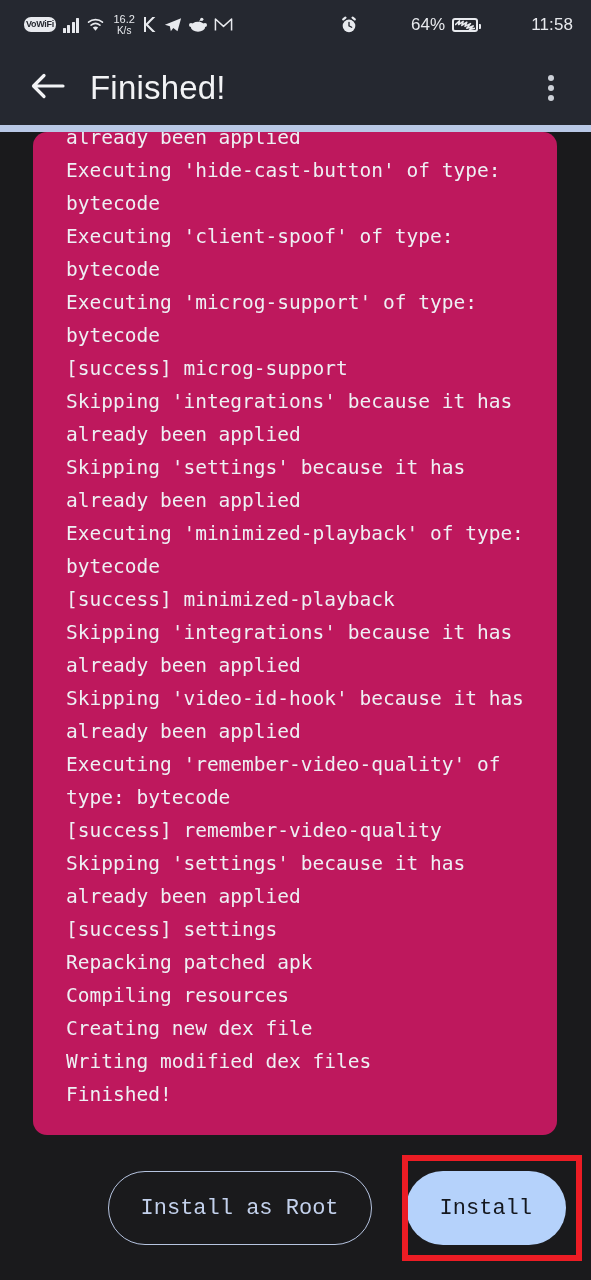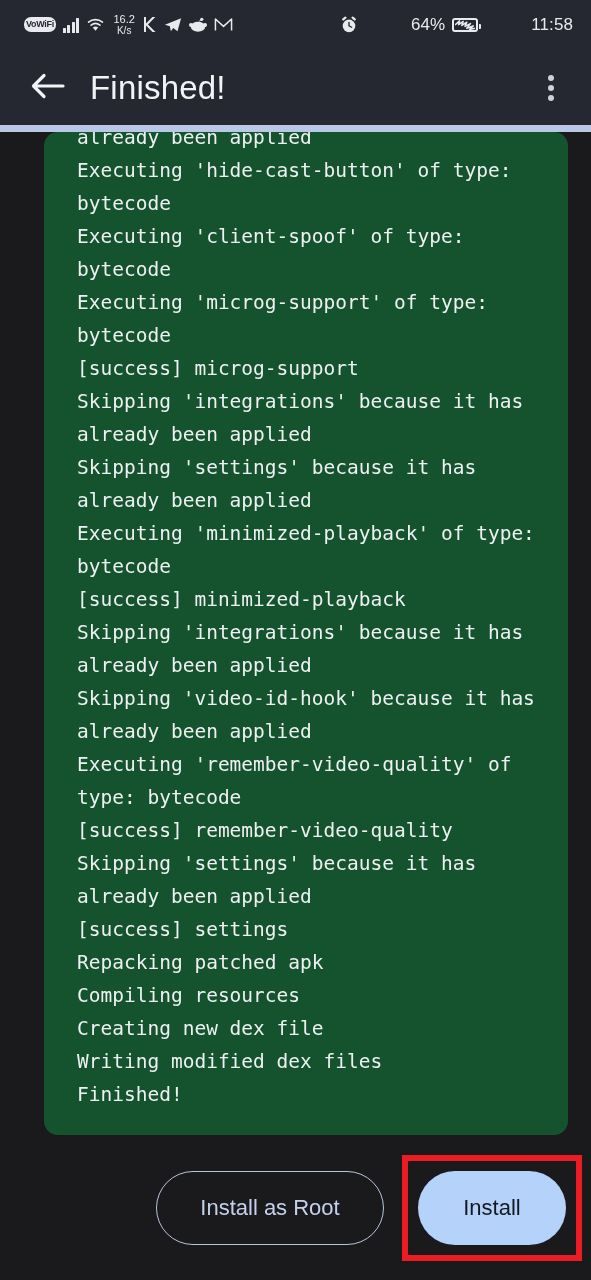--- a/index.html
+++ b/index.html
@@ -171,24 +171,24 @@
   }
   .progress-fill {
     height: 100%;
     background: #b9c8e6;
   }
 
   
   .log-card {
     position: absolute;
     top: 132px;
-    left: 44px;
+    left: 33px;
     width: 524px;
     height: 1003px;
-    background: #14532d;
+    background: #be185d;
     border-radius: 14px;
     overflow: hidden;
     box-sizing: border-box;
     padding: 0 0 4px 33px;
   }
   .log-text {
     color: #eef0f4;
     font-family: "DejaVu Sans Mono", "Liberation Mono", monospace;
     font-size: 19.5px;
     line-height: 33px;
@@ -214,21 +214,21 @@
     padding-right: 25px;
   }
   .btn {
     box-sizing: border-box;
     border-radius: 40px;
     font-size: 22px;
     display: flex;
     align-items: center;
     justify-content: center;
     cursor: pointer;
-    font-family: Liberation Sans, sans-serif;
+    font-family: Liberation Mono, monospace;
   }
   .btn-outlined {
     height: 74px;
     min-width: 228px;
     padding: 0 32px;
     border: 1.5px solid #b6c4e0;
     background: transparent;
     color: #c3d1ec;
   }
   .btn-filled {

